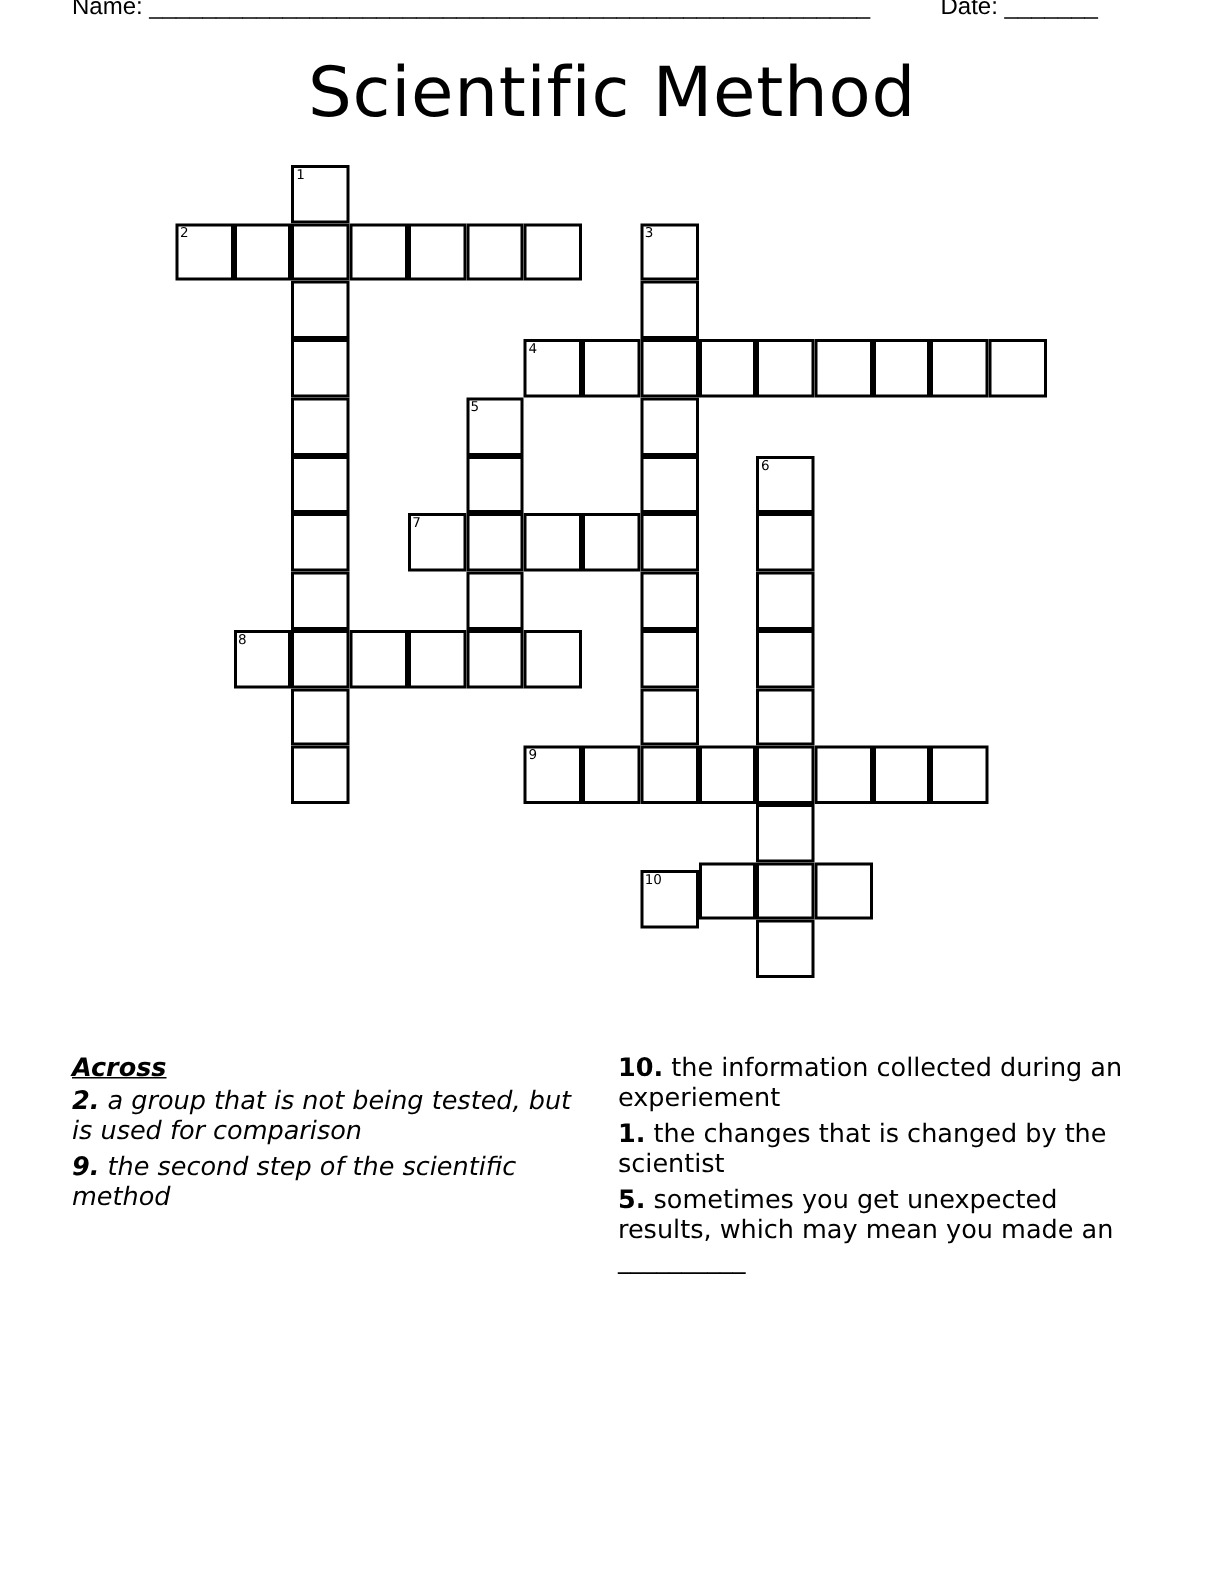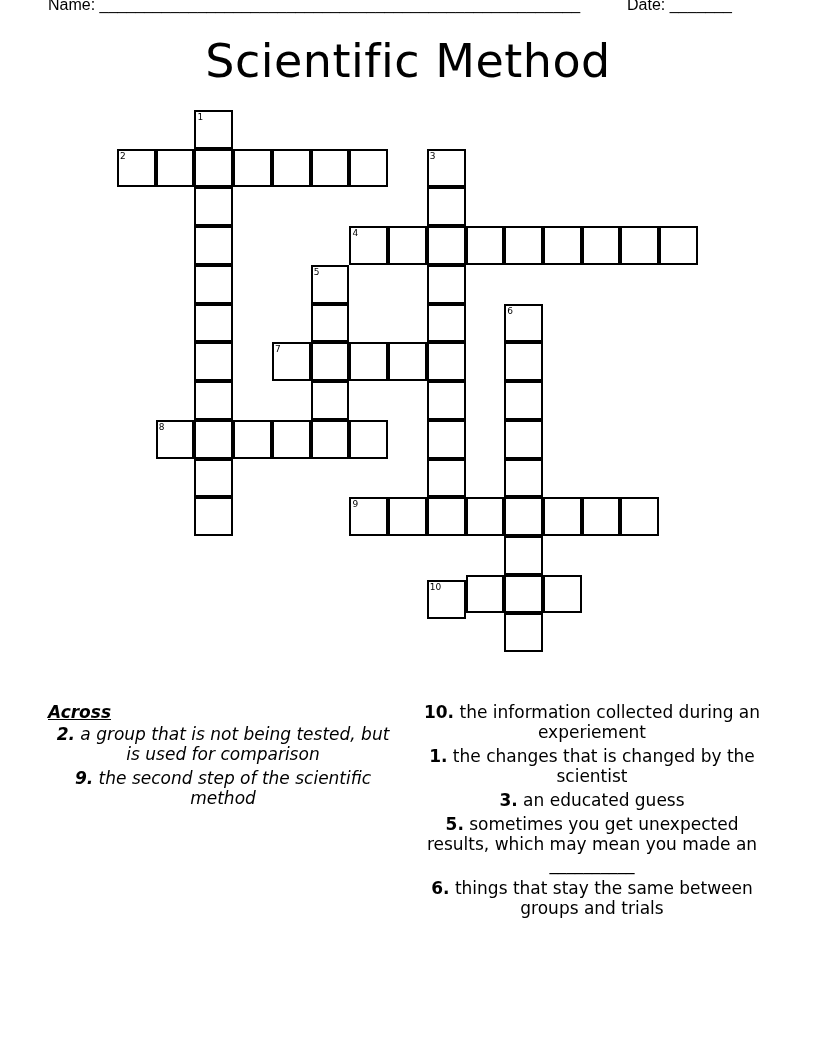--- a/index.html
+++ b/index.html
@@ -6,21 +6,21 @@
   body { width:816px; height:1056px; position:relative; overflow:hidden; color:#000; }
   .hdr { position:absolute; top:-4px; font-family:"Liberation Sans", sans-serif; font-size:16px; white-space:nowrap; }
   .title { position:absolute; top:34px; left:0; width:816px; text-align:center; font-family:"DejaVu Sans", sans-serif; font-size:46px; letter-spacing:0.5px; }
   .grid { position:absolute; left:0; top:0; width:816px; height:680px; }
   .cell { position:absolute; width:38.73px; height:38.73px; box-sizing:border-box; border:2px solid #000; background:#fff; }
   .num { position:absolute; left:1px; top:0px; font-family:"DejaVu Sans", sans-serif; font-size:9px; line-height:10px; }
   .col { position:absolute; top:700px; font-family:"DejaVu Sans", sans-serif; font-size:17px; line-height:20px; }
   .col.left { left:48px; width:350px;font-style:italic; }
   .col.right { left:412px; width:360px; }
   .heading { text-decoration:underline; font-weight:bold; margin:2px 0 2px 0; }
-  .clue { margin:0 0 4px 0;text-align:center; }
+  .clue { margin:0 0 4px 0; }
   .clue b { font-weight:bold; }
 </style>
 </head>
 <body>
 
 <div class="hdr" style="left:48px;">Name: ______________________________________________________</div>
 <div class="hdr" style="left:627px;">Date: _______</div>
 
 <div class="title">Scientific Method</div>
 
@@ -114,16 +114,14 @@
 
 <div class="col left">
   <div class="heading">Across</div>
   <div class="clue"><b>2.</b><span> a group that is not being tested, but is used for comparison</span></div>
   <div class="clue"><b>9.</b><span> the second step of the scientific method</span></div>
 </div>
 
 <div class="col right">
   <div class="clue" style="margin-top:2px;"><b>10.</b><span> the information collected during an experiement</span></div>
   <div class="clue"><b>1.</b><span> the changes that is changed by the scientist</span></div>
-  <div class="clue"><b>3.</b><span> an educated guess</span></div>
   <div class="clue"><b>5.</b><span> sometimes you get unexpected results, which may mean you made an __________</span></div>
-  <div class="clue"><b>6.</b><span> things that stay the same between groups and trials</span></div>
 </div>
 
 </body></html>

